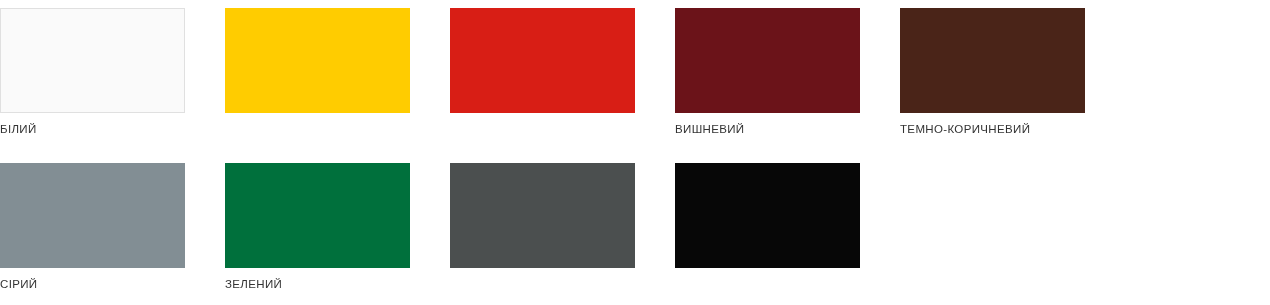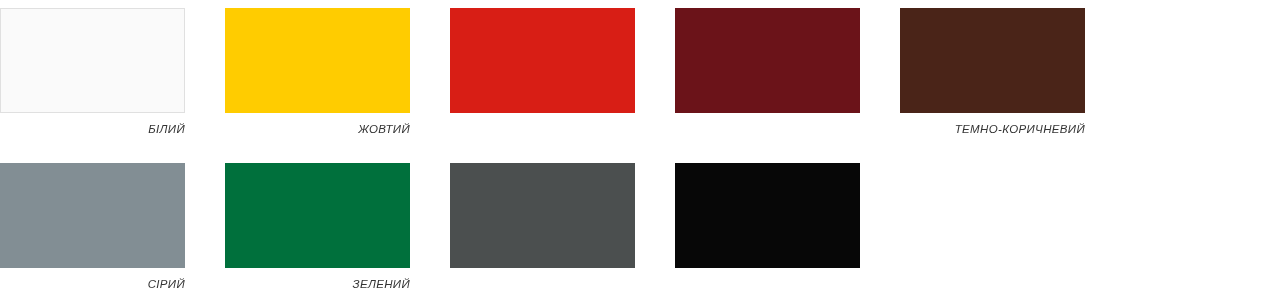--- a/index.html
+++ b/index.html
@@ -39,58 +39,57 @@
     height: 105px;
     box-sizing: border-box;
     display: block;
   }
   .swatch-chip.bordered {
     border: 1px solid #e0e0e0;
   }
   .swatch-label {
     display: block;
     width: 185px;
-    text-align: right;
+    text-align: left;
     font-size: 11.5px;
     line-height: 14px;
     letter-spacing: 0.35px;
     color: #333333;
     text-transform: uppercase;
     margin-top: 9px;
     white-space: nowrap;
-    font-style: italic;
   }
   .row-gap {
     height: 27px;
   }
 </style>
 </head>
 <body>
 
 <div class="palette">
 
   <div class="swatch-row">
 
     <div class="swatch-cell">
       <span class="swatch-chip bordered" style="background-color:#fafafa;"></span>
       <span class="swatch-label">БІЛИЙ</span>
     </div>
 
     <div class="swatch-cell">
       <span class="swatch-chip" style="background-color:#ffcc00;"></span>
-      <span class="swatch-label">ЖОВТИЙ</span>
     </div>
 
     <div class="swatch-cell">
       <span class="swatch-chip" style="background-color:#d81e15;"></span>
     </div>
 
 
     <div class="swatch-cell">
       <span class="swatch-chip" style="background-color:#6b1319;"></span>
+      <span class="swatch-label">ВИШНЕВИЙ</span>
     </div>
 
     <div class="swatch-cell">
       <span class="swatch-chip" style="background-color:#4a2418;"></span>
       <span class="swatch-label">ТЕМНО-КОРИЧНЕВИЙ</span>
     </div>
 
   </div>
 
   <div class="row-gap"></div>

